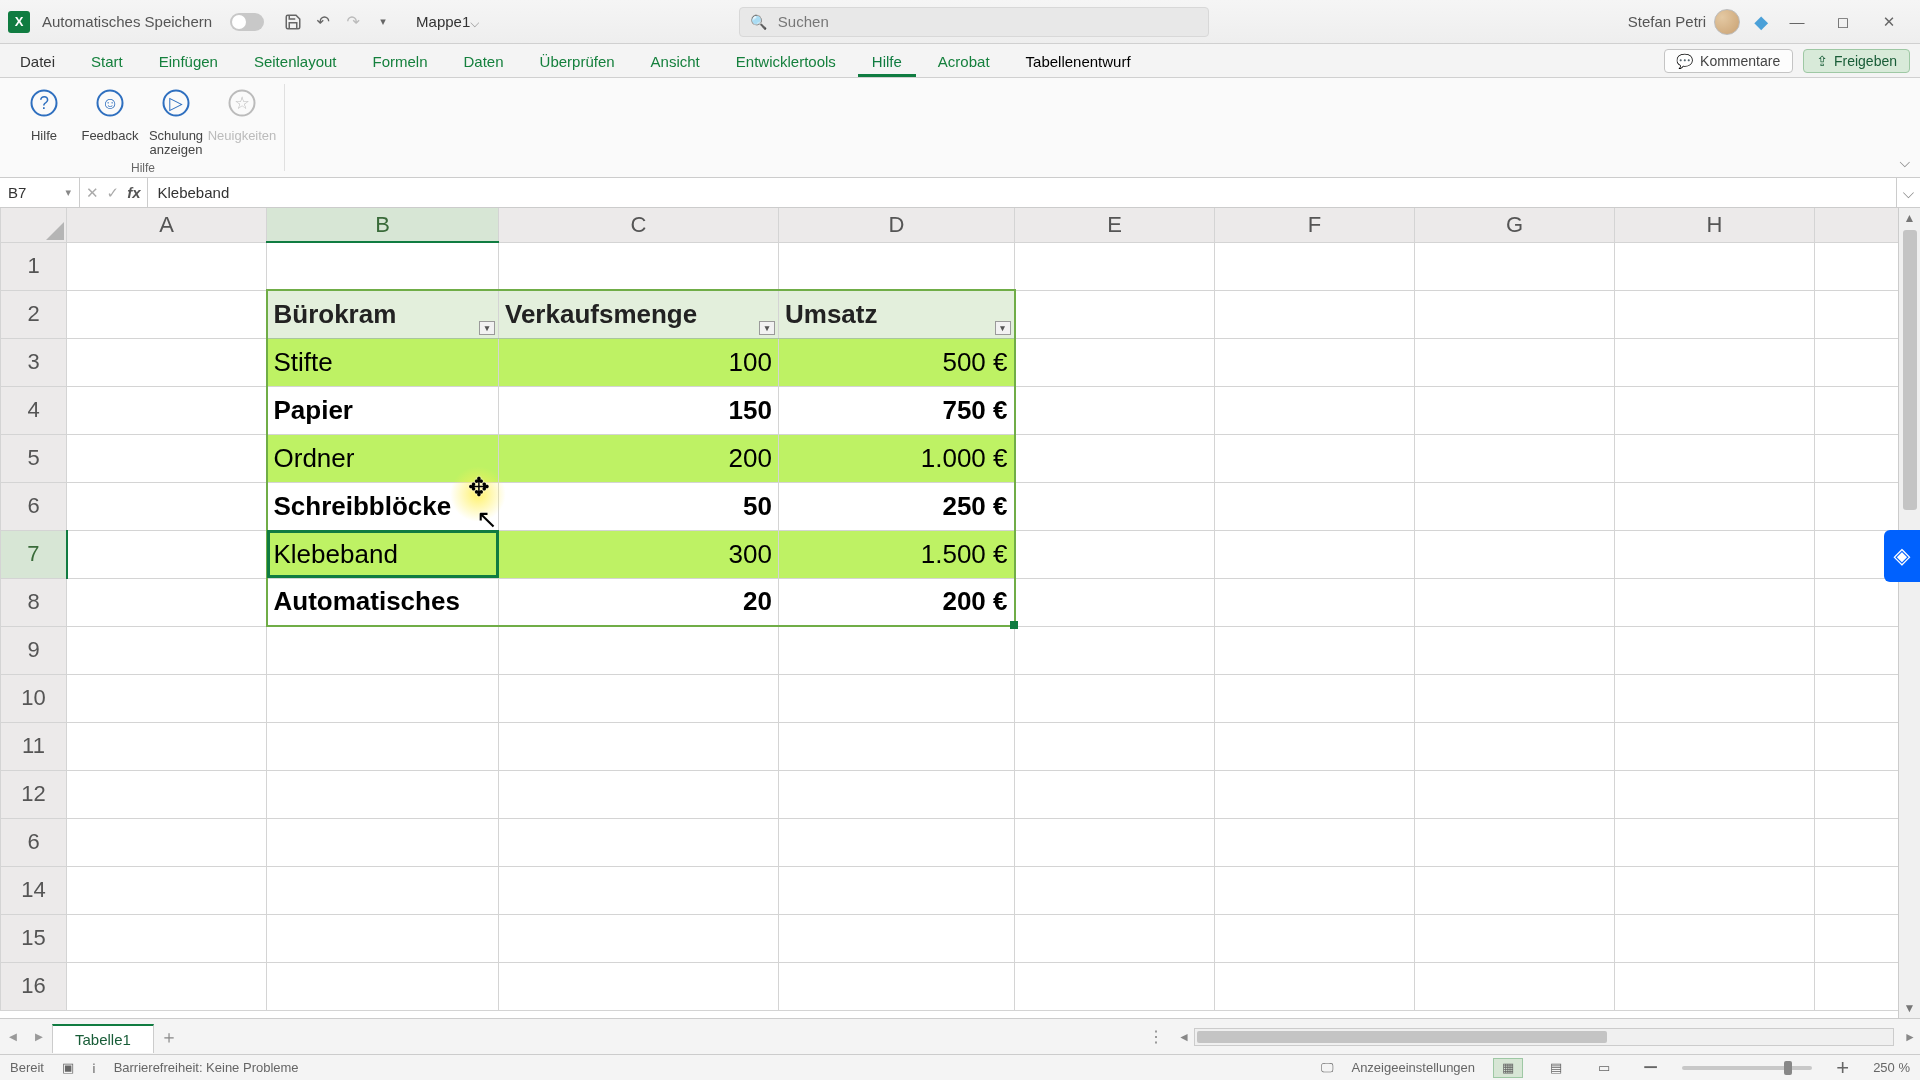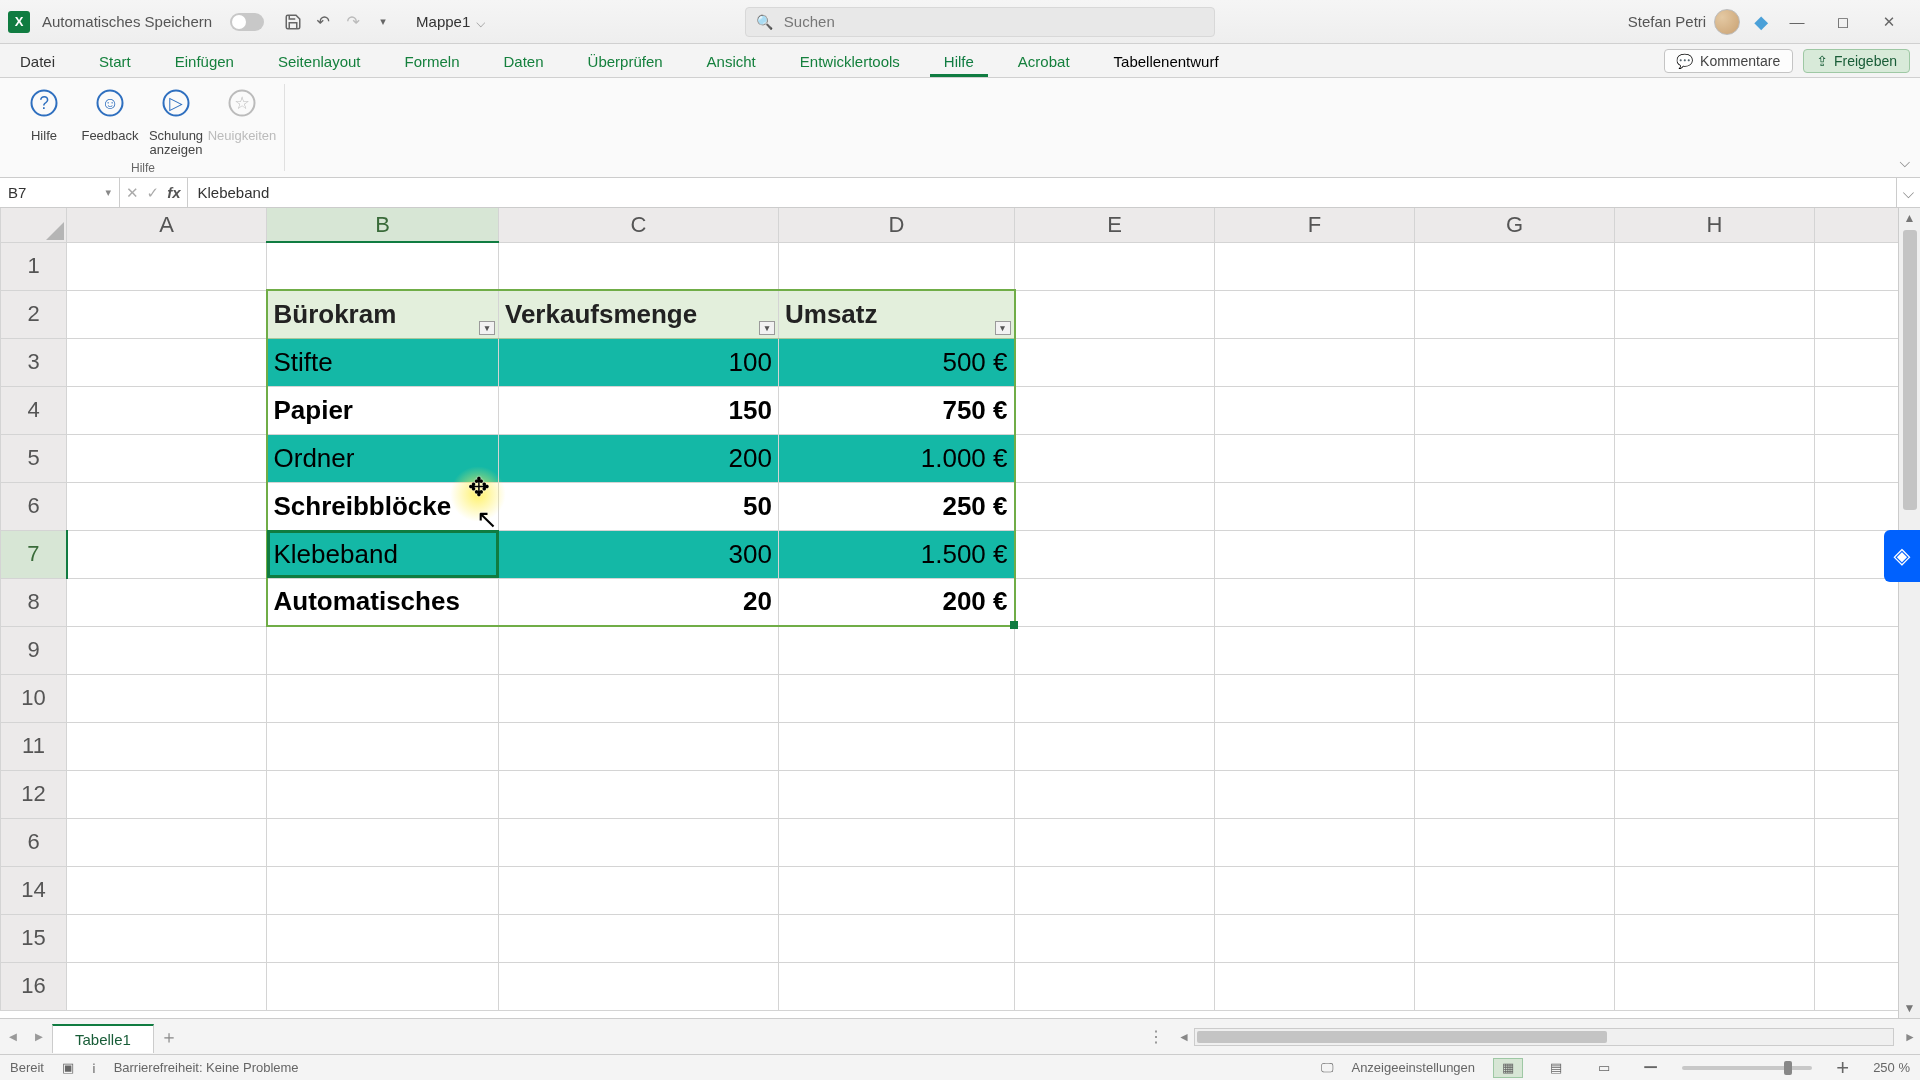--- a/index.html
+++ b/index.html
@@ -27,21 +27,21 @@
   }
   .titlebar .toggle::after {
     content: ""; position: absolute; left: 2px; top: 2px;
     width: 14px; height: 14px; border-radius: 50%; background: #fff;
   }
   .titlebar .qat-btn {
     width: 26px; height: 26px; display: flex; align-items: center; justify-content: center;
     color: #666; margin: 0 2px; font-size: 16px; border-radius: 3px;
   }
   .titlebar .filename {
-    margin-left: 18px; color: #333; font-size: 15px; display: flex; align-items: flex-end; gap: 6px;
+    margin-left: 18px; color: #333; font-size: 15px; display: flex; align-items: flex-end; 
   }
   .titlebar .searchbox {
     margin-left: 260px;
     width: 470px; height: 30px;
     background: #e8e8e8; border: 1px solid #d8d8d8; border-radius: 4px;
     display: flex; align-items: center; padding: 0 10px; color: #777;
   }
   .titlebar .searchbox span.icon { margin-right: 10px; font-size: 14px; }
   .titlebar .spacer { flex: 1; }
   .titlebar .user { display: flex; align-items: center; gap: 8px; color: #555; margin-right: 14px; }
@@ -53,21 +53,21 @@
   .titlebar .winbtn {
     width: 46px; height: 44px; display: flex; align-items: center; justify-content: center;
     color: #666; font-size: 15px;
   }
   .titlebar .diamond { color: #4aa0d8; font-size: 18px; margin-right: 6px; }
 
   
   .ribbon-tabs {
     height: 34px; background: #f4f4f4;
     display: flex; align-items: flex-end;
-    padding-left: 6px; gap: 16px;
+    padding-left: 6px; gap: 8px;
     border-bottom: 1px solid #d0d0d0;
     font-size: 15px;
   }
   .ribbon-tabs .tab {
     padding: 6px 14px 7px 14px; color: #15803d;
   }
   .ribbon-tabs .tab.active {
     color: #107c41; border-bottom: 3px solid #107c41; padding-bottom: 4px; font-weight: 500;
   }
   .ribbon-tabs .tab.file { color: #333; font-weight: 500; }
@@ -108,21 +108,21 @@
   .ribbon .collapse-caret {
     position: absolute; right: 10px; bottom: 6px; color: #888; font-size: 14px;
   }
 
   
   .fxbar {
     height: 30px; background: #fff; border-bottom: 1px solid #ccc;
     display: flex; align-items: stretch; font-size: 15px;
   }
   .fxbar .namebox {
-    width: 120px; border-right: 1px solid #ccc; display: flex; align-items: center;
+    width: 80px; border-right: 1px solid #ccc; display: flex; align-items: center;
     padding: 0 8px; color: #333;
   }
   .fxbar .namebox .dd { margin-left: auto; color: #888; font-size: 11px; }
   .fxbar .fx-actions {
     display: flex; align-items: center; border-right: 1px solid #ccc; padding: 0 6px; gap: 8px; color: #aaa;
   }
   .fxbar .fx-actions .fx { font-style: italic; color: #555; font-weight: 600; }
   .fxbar .formula {
     flex: 1; display: flex; align-items: center; padding: 0 10px; color: #333;
   }
@@ -169,21 +169,21 @@
 
   
   .colA { width: 200px; }
   .colB { width: 232px; }
   .colC { width: 280px; }
   .colD { width: 236px; }
   .colRest { width: 200px; }
   .colI { width: 210px; }
 
   
-  td.ftab { background: #14b8a6; }
+  td.ftab { background: #bef264; }
   td.ftab.alt { background: #ffffff; font-weight: bold; }
   td.ftab-h {
     background: #e3efdc; font-weight: 700; color: #222;
     position: relative;
     border-top: 2px solid #70ad47 !important;
     border-bottom: 1px solid #a9c79b !important;
   }
   td.ftab-h .filterbtn {
     position: absolute; right: 3px; bottom: 3px;
     width: 16px; height: 14px; border: 1px solid #9a9a9a; background: #f2f2f2;

